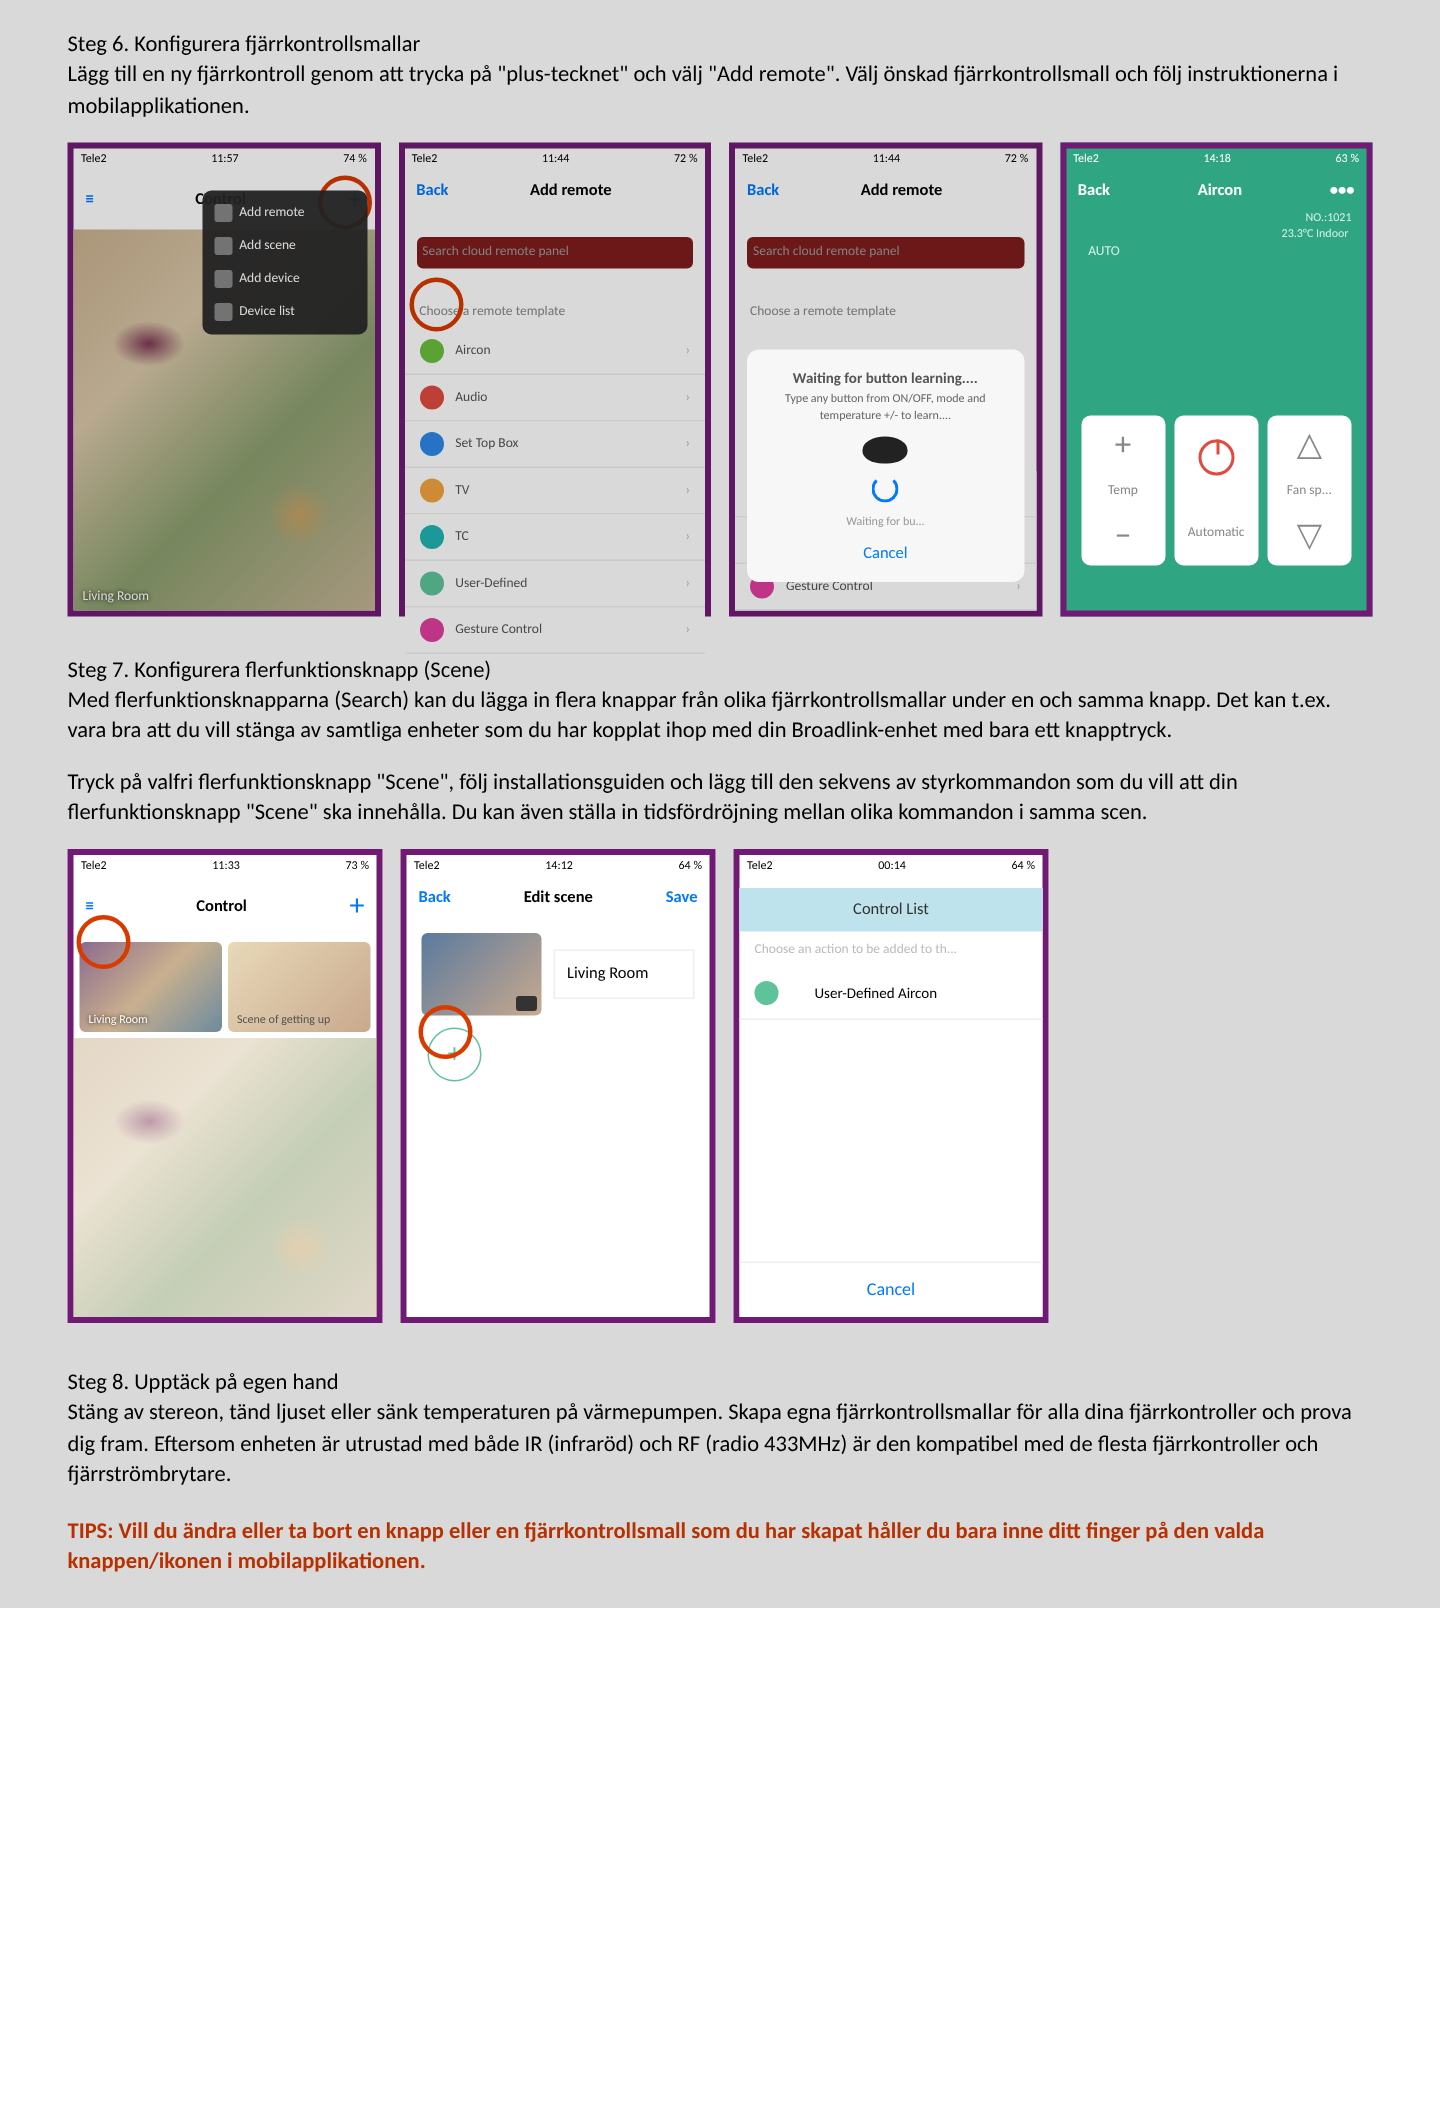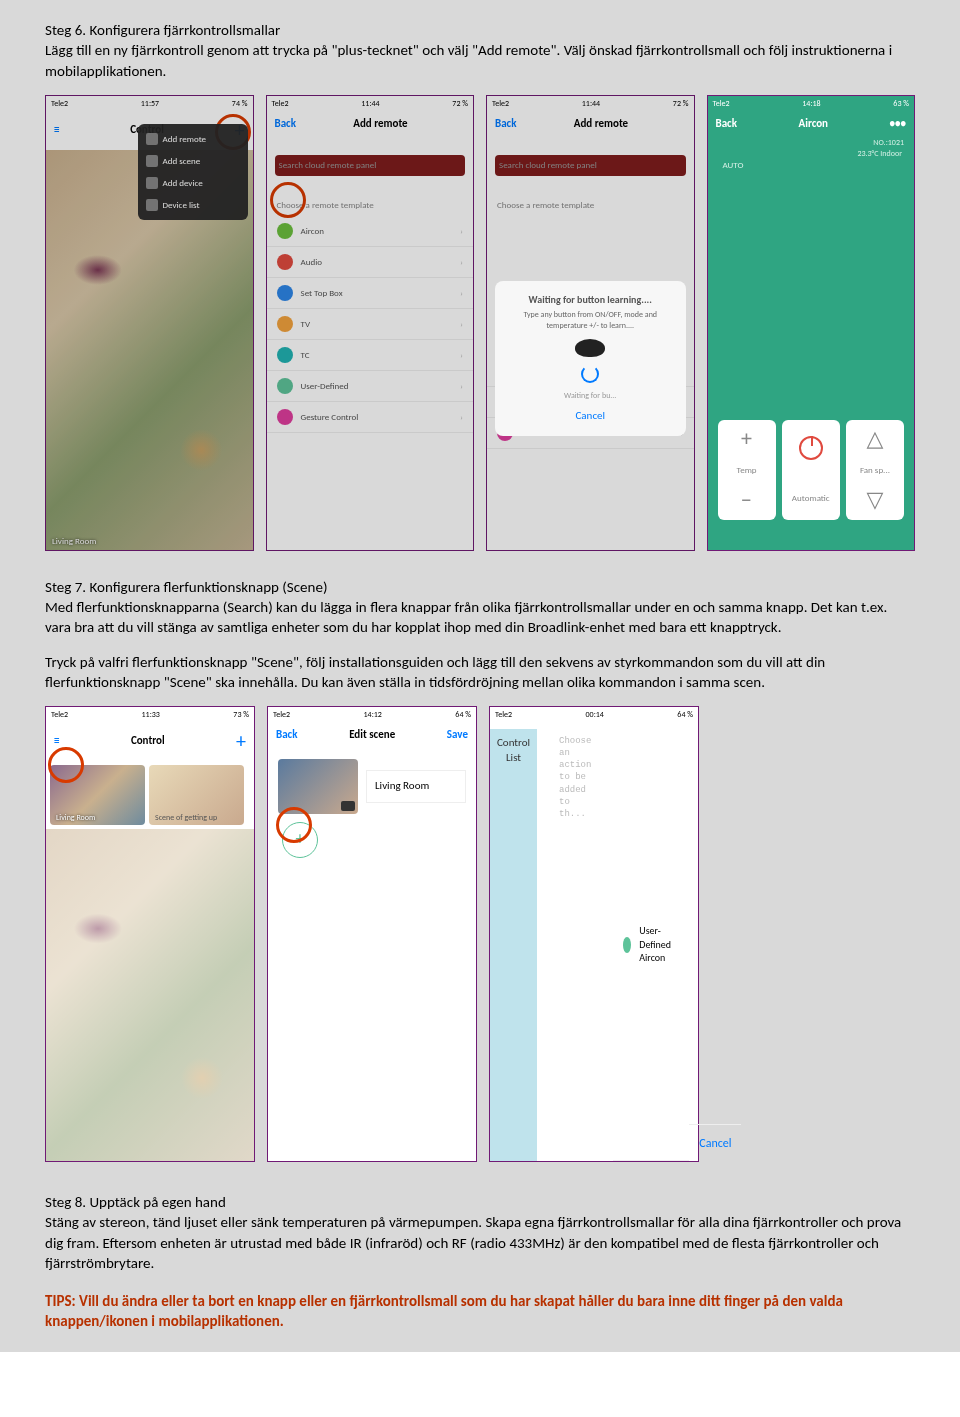--- a/index.html
+++ b/index.html
@@ -1,21 +1,21 @@
 <!DOCTYPE html>
 <html><head>
 <meta charset="utf-8">
 <style>
   * { box-sizing: border-box; margin: 0; padding: 0; }
   body { font-family: Calibri, Arial, sans-serif; font-size: 15px; color: #000; width: 960px; background: #fff; padding: 20px 45px; line-height: 1.35; }
   .bold { font-weight: normal; }
   .para { margin-bottom: 14px; }
   .tip { color: #d83a00; font-weight: bold; margin-top: 18px; }
   .row { display: flex; gap: 12px; margin: 10px 0 26px 0; }
-  .phone { width: 210px; height: 456px; background: #fff; border: 1px solid #701a75; font-size: 9px; color: #555; display: flex; flex-direction: column; }
+  .phone { width: 210px; height: 316px; background: #fff; border: 4px solid #701a75; font-size: 9px; color: #555; display: flex; flex-direction: column; }
   .phone.aircon { background: #2fa582; }
   .phone .status { display:flex; justify-content:space-between; padding:2px 5px; font-size:8px; color:#000; }
   .phone .nav { display:flex; justify-content:space-between; align-items:center; padding:6px 8px; font-weight:bold; color:#007aff; font-size:11px; }
   .phone .nav .title { color:#000; }
   .phone .nav .plus { font-size:20px; font-weight:normal; }
   .phone .search { margin:18px 8px; background:#7f1d1d; border-radius:4px; padding:4px; font-size:9px; color:#999; text-align:left; }
   .phone .grayhead { padding:5px 10px; color:#888; font-size:9px; }
   .phone .listrow { display:flex; align-items:center; padding:7px 10px; border-bottom:1px solid #eee; background:#fff; }
   .phone .listrow .dot { width:16px; height:16px; border-radius:50%; margin-right:8px; flex-shrink:0; }
   .phone .listrow .chev { margin-left:auto; color:#bbb; }
@@ -40,24 +40,24 @@
   .aircon .mid .pwr::after{ content:""; position:absolute; top:-2px; left:10px; width:2px; height:10px; background:#e04a3f; }
   .thumbs { display:flex; gap:4px; padding:4px; }
   .thumb { width:95px; height:60px; border-radius:4px; background:linear-gradient(135deg,#8b6a8e 0%,#c9b08e 50%,#6e8b9e 100%); position:relative; }
   .thumb .label { bottom:2px; font-size:8px; }
   .editscene .rooms { margin:6px 10px; }
   .editscene .room { display:flex; align-items:center; gap:8px; padding:4px 0; }
   .editscene .rimg { width:80px; height:55px; border-radius:4px; background:linear-gradient(135deg,#5a7a9e,#c9a98e); position:relative; }
   .editscene .rimg .cam { position:absolute; bottom:3px; right:3px; width:14px; height:10px; background:#333; border-radius:2px; }
   .editscene .rname { flex:1; background:#fff; padding:8px; border:1px solid #eee; font-size:11px; color:#000; }
   .addbtn { width:36px; height:36px; border:1px solid #5ec39a; border-radius:50%; display:flex; align-items:center; justify-content:center; color:#5ec39a; font-size:18px; margin:4px; }
-  .sheet { position:absolute; top:22px; left:0; right:0; bottom:0; background:#fff; display:flex; flex-direction:row; }
+  .sheet { position:absolute; top:22px; left:0; right:0; bottom:0; background:#fff; display:flex; flex-direction:column; }
   .sheet .shead { background:#bfe3ec; padding:7px; text-align:center; font-size:11px; color:#333; }
-  .sheet .shint { color:#bbb; font-size:9px; padding:6px 22px;font-family:Liberation Mono, monospace; }
-  .sheet .srow { padding:9px 10px; border-bottom:1px solid #eee; display:flex; align-items:center; gap:8px; font-size:10px; color:#000; }
+  .sheet .shint { color:#bbb; font-size:9px; padding:6px 10px; }
+  .sheet .srow { padding:9px 10px; border-bottom:1px solid #eee; display:flex; align-items:center; gap:24px; font-size:10px; color:#000; }
   .sheet .sdot { width:16px; height:16px; border-radius:50%; background:#5ec39a; }
   .sheet .cancel { margin-top:auto; text-align:center; padding:10px; color:#007aff; font-size:12px; border-top:1px solid #eee; }
   .rel { position: relative; }
 </style>
 </head>
 <body>
 
 <div class="para">
   <span class="bold">Steg 6. Konfigurera fjärrkontrollsmallar</span><br>
   <span>Lägg till en ny fjärrkontroll genom att trycka på "plus-tecknet" och välj "Add remote". Välj önskad fjärrkontrollsmall och följ instruktionerna i mobilapplikationen.</span>

